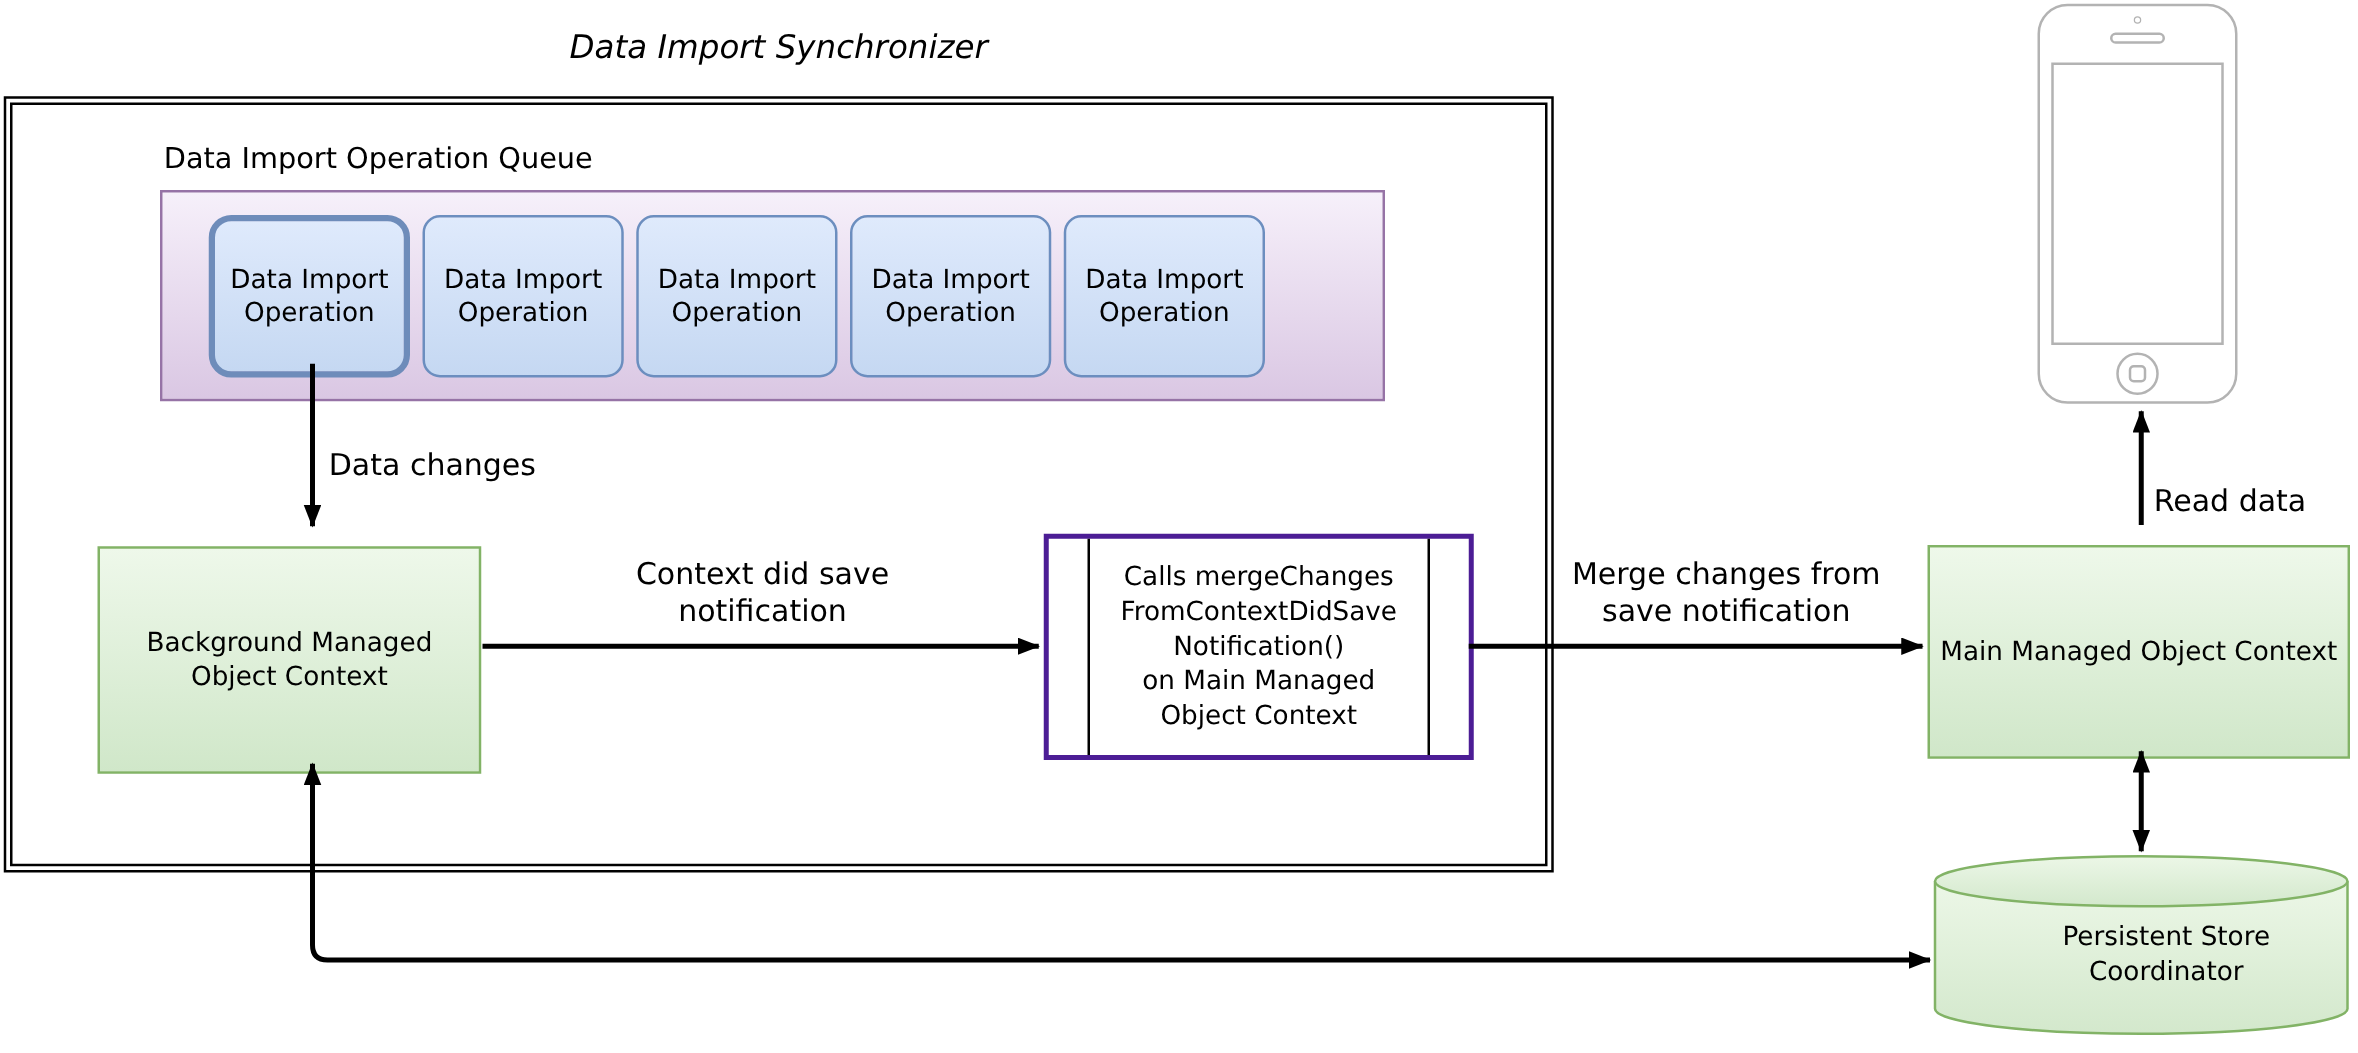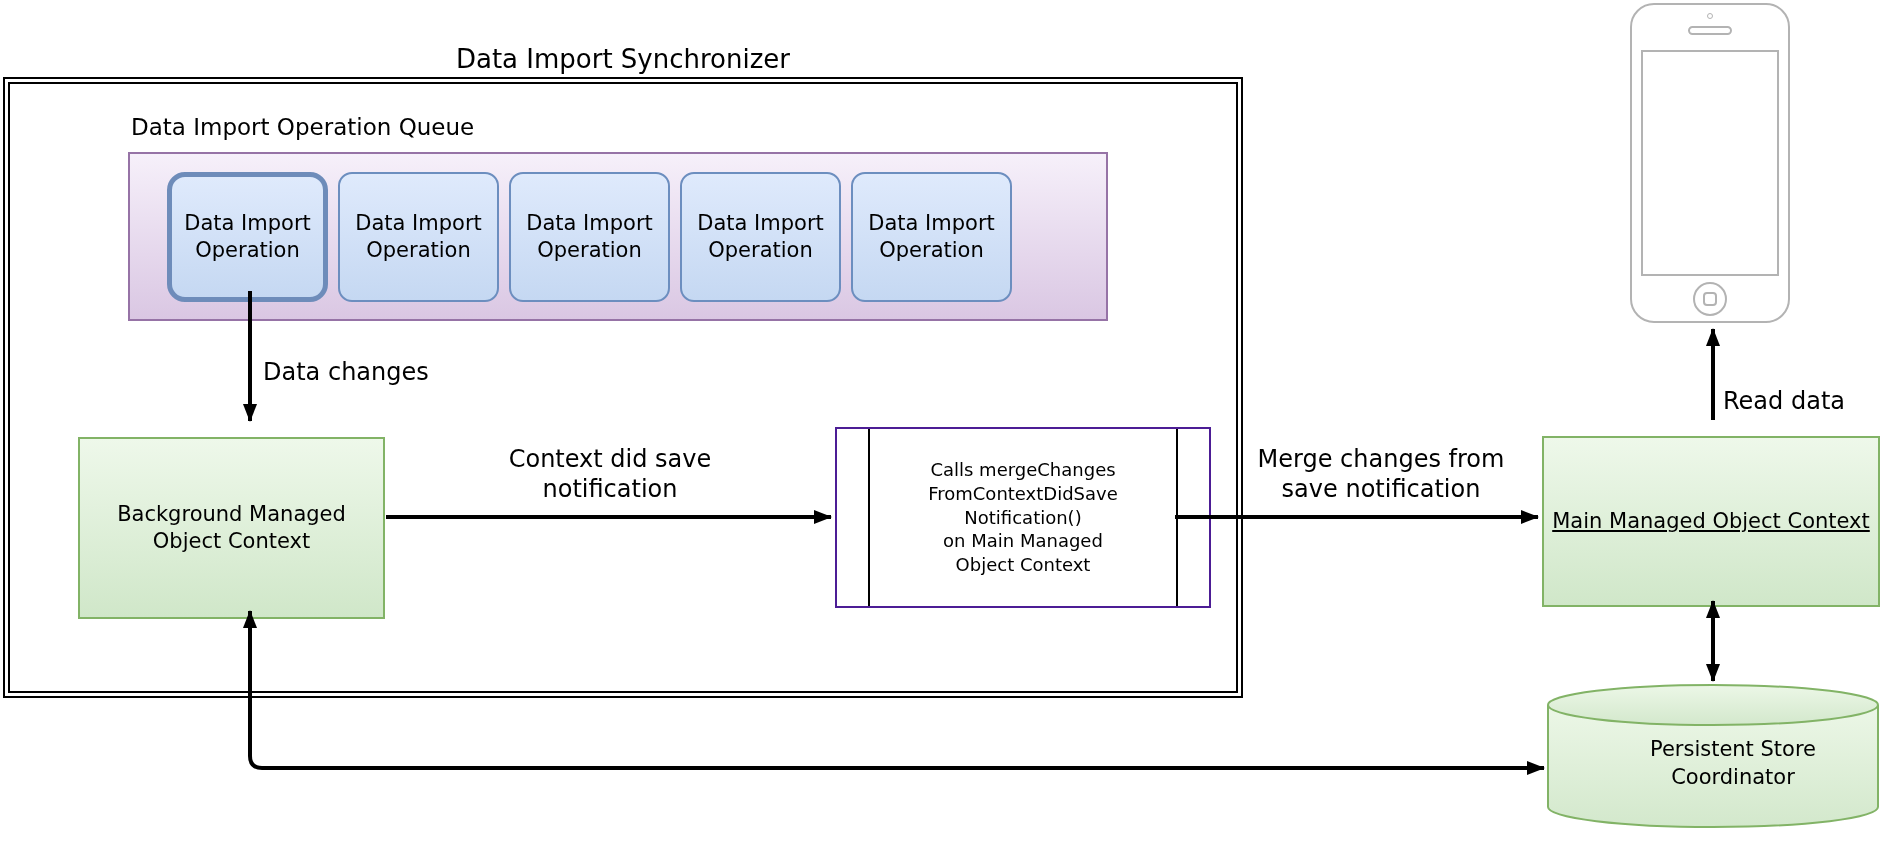--- a/index.html
+++ b/index.html
@@ -8,21 +8,21 @@
     font-family:"DejaVu Sans","Liberation Sans",sans-serif;color:#000;
     overflow:hidden;
   }
   #canvas *{box-sizing:border-box;}
   .ml{white-space:pre-line;}
 
   
   .outer-box{position:absolute;left:3px;top:77px;width:1240px;height:621px;border:2px solid #000;}
   .outer-box-inner{position:absolute;inset:3px;border:2px solid #000;}
 
-  .title{position:absolute;left:303px;top:44px;width:640px;text-align:center;font-size:26px;}
+  .title{position:absolute;left:303px;top:23px;width:640px;text-align:center;font-size:26px;font-style:italic;}
 
   .queue-heading{position:absolute;left:131px;top:114px;font-size:23px;}
 
   .queue-box{
     position:absolute;left:128px;top:152px;width:980px;height:169px;
     border:2px solid #9673a6;background:linear-gradient(180deg,#f6f0fa,#dac7e3);
     display:flex;align-items:center;padding-left:37px;gap:10px;
   }
   .op-box{
     width:161px;height:130px;border:2px solid #6c8ebf;border-radius:14px;
@@ -32,27 +32,27 @@
   }
   .op-box.first{border:5px solid #6e8cba;border-radius:18px;}
 
   .green-node{
     position:absolute;border:2px solid #82b366;
     background:linear-gradient(180deg,#eef8ea,#d0e7c9);
     display:flex;align-items:center;justify-content:center;text-align:center;
     font-size:21px;line-height:1.3;padding:6px;margin-top:12px;
   }
   .bg-context{left:78px;top:425px;width:307px;height:182px;}
-  .main-context{left:1542px;top:424px;width:338px;height:171px;text-decoration:underline;}
+  .main-context{left:1542px;top:424px;width:338px;height:171px;}
 
   .process-box{
-    position:absolute;left:835px;top:427px;width:376px;height:181px;
-    border:2px solid #4c1d95;background:#fff;
+    position:absolute;left:835px;top:427px;width:344px;height:181px;
+    border:4px solid #4c1d95;background:#fff;
     display:flex;align-items:center;justify-content:center;text-align:center;
-    font-size:18px;line-height:1.33;
+    font-size:21px;line-height:1.33;
   }
   .process-bar{position:absolute;top:0;bottom:0;width:2px;background:#000;}
   .process-bar.left{left:31px;}
   .process-bar.right{right:31px;}
 
   
   .phone{position:absolute;left:1630px;top:3px;width:160px;height:320px;border:2px solid #b3b3b3;border-radius:24px;}
   .phone-screen{position:absolute;left:9px;top:45px;width:138px;height:226px;border:2px solid #b3b3b3;}
   .phone-camera{position:absolute;left:50%;top:8px;width:6px;height:6px;margin-left:-3px;border:1px solid #b3b3b3;border-radius:50%;}
   .phone-speaker{position:absolute;left:50%;top:21px;width:44px;height:9px;margin-left:-22px;border:2px solid #b3b3b3;border-radius:5px;}

